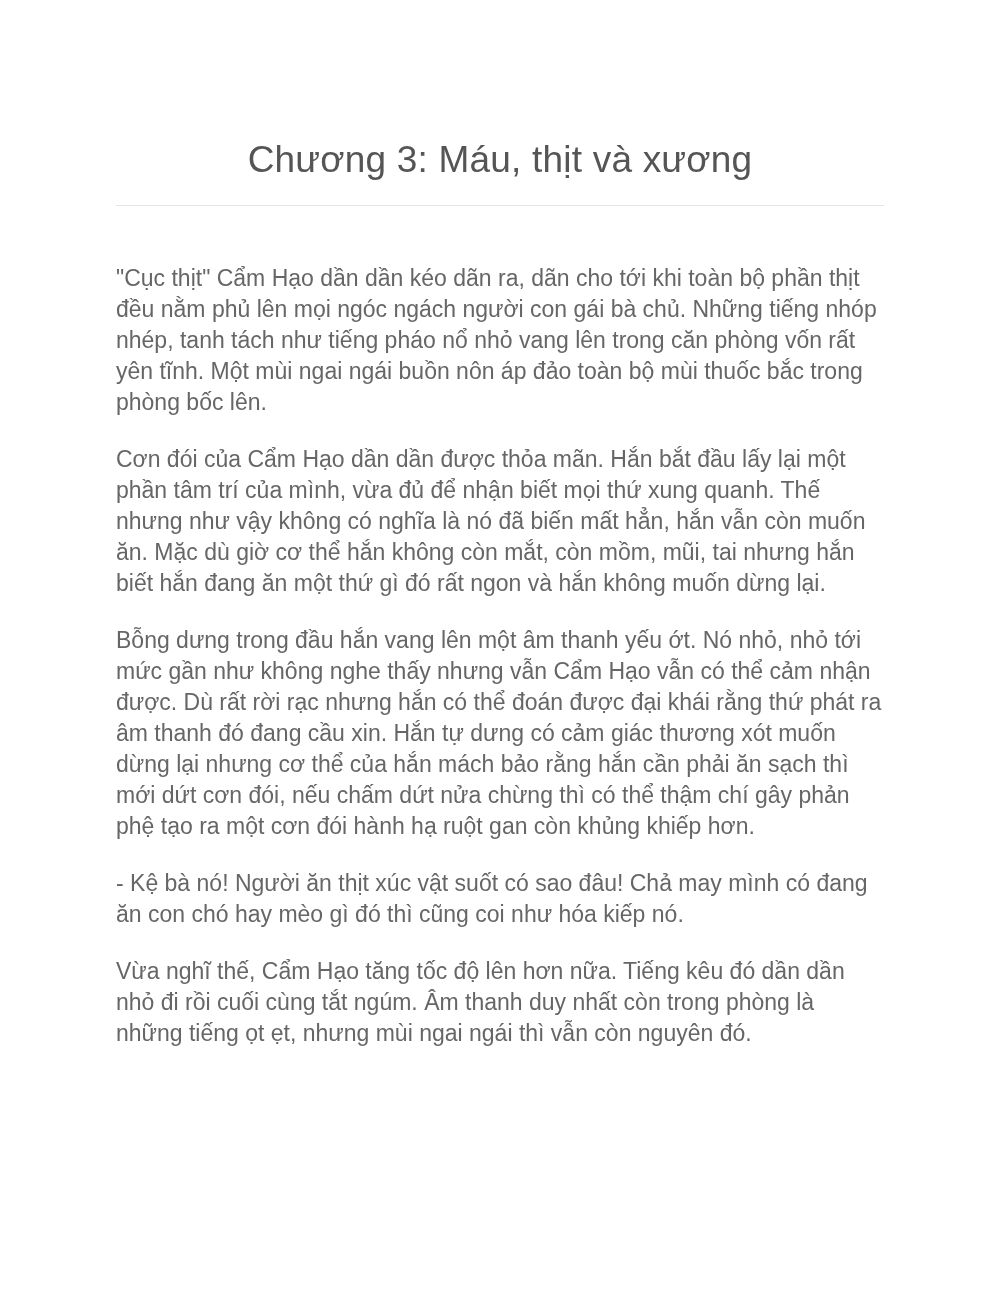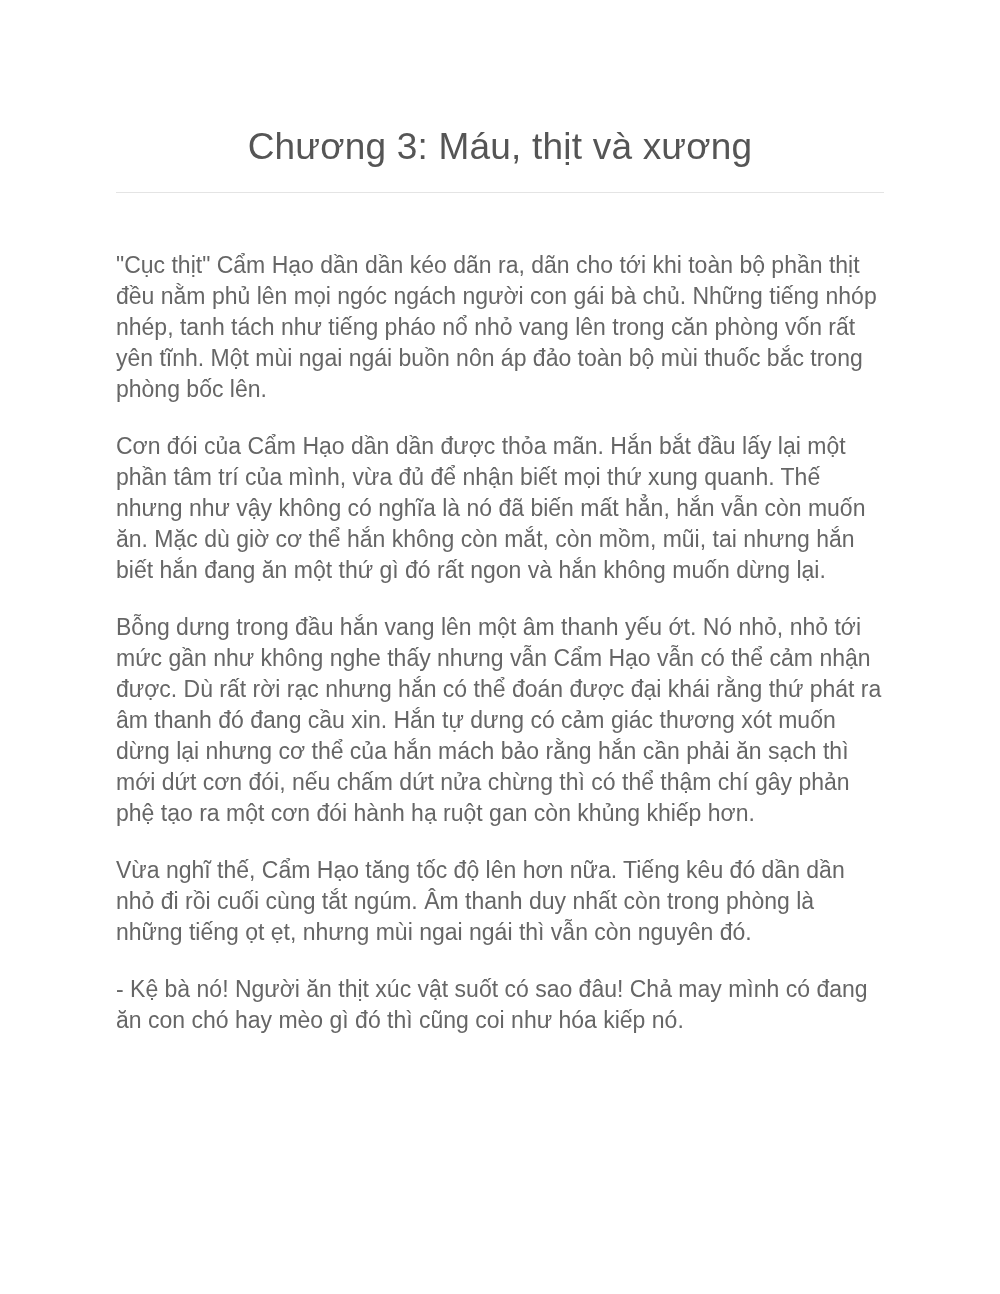--- a/index.html
+++ b/index.html
@@ -12,21 +12,21 @@
     height: 1294px;
     font-family: "Liberation Sans", "DejaVu Sans", sans-serif;
     overflow: hidden;
   }
   .page {
     width: 768px;
     margin: 0 auto;
     padding-top: 120px;
   }
   .chapter-title {
-    margin: 4px;
+    margin: 17px;
     font-size: 37px;
     font-weight: 400;
     line-height: 46px;
     text-align: center;
     color: #555555;
     letter-spacing: 0.2px;
   }
   .divider {
     border: none;
     border-top: 1px solid #e4e4e4;
@@ -46,16 +46,16 @@
 </head>
 <body>
 
 <div class="page">
   <h1 class="chapter-title">Chương 3: Máu, thịt và xương</h1>
   <hr class="divider">
   <div class="content">
     <p>"Cục thịt" Cẩm Hạo dần dần kéo dãn ra, dãn cho tới khi toàn bộ phần thịt đều nằm phủ lên mọi ngóc ngách người con gái bà chủ. Những tiếng nhóp nhép, tanh tách như tiếng pháo nổ nhỏ vang lên trong căn phòng vốn rất yên tĩnh. Một mùi ngai ngái buồn nôn áp đảo toàn bộ mùi thuốc bắc trong phòng bốc lên.</p>
     <p>Cơn đói của Cẩm Hạo dần dần được thỏa mãn. Hắn bắt đầu lấy lại một phần tâm trí của mình, vừa đủ để nhận biết mọi thứ xung quanh. Thế nhưng như vậy không có nghĩa là nó đã biến mất hẳn, hắn vẫn còn muốn ăn. Mặc dù giờ cơ thể hắn không còn mắt, còn mồm, mũi, tai nhưng hắn biết hắn đang ăn một thứ gì đó rất ngon và hắn không muốn dừng lại.</p>
     <p>Bỗng dưng trong đầu hắn vang lên một âm thanh yếu ớt. Nó nhỏ, nhỏ tới mức gần như không nghe thấy nhưng vẫn Cẩm Hạo vẫn có thể cảm nhận được. Dù rất rời rạc nhưng hắn có thể đoán được đại khái rằng thứ phát ra âm thanh đó đang cầu xin. Hắn tự dưng có cảm giác thương xót muốn dừng lại nhưng cơ thể của hắn mách bảo rằng hắn cần phải ăn sạch thì mới dứt cơn đói, nếu chấm dứt nửa chừng thì có thể thậm chí gây phản phệ tạo ra một cơn đói hành hạ ruột gan còn khủng khiếp hơn.</p>
+    <p>- Kệ bà nó! Người ăn thịt xúc vật suốt có sao đâu! Chả may mình có đang ăn con chó hay mèo gì đó thì cũng coi như hóa kiếp nó.</p>
     <p>Vừa nghĩ thế, Cẩm Hạo tăng tốc độ lên hơn nữa. Tiếng kêu đó dần dần nhỏ đi rồi cuối cùng tắt ngúm. Âm thanh duy nhất còn trong phòng là những tiếng ọt ẹt, nhưng mùi ngai ngái thì vẫn còn nguyên đó.</p>
-    <p>- Kệ bà nó! Người ăn thịt xúc vật suốt có sao đâu! Chả may mình có đang ăn con chó hay mèo gì đó thì cũng coi như hóa kiếp nó.</p>
   </div>
 </div>
 
 </body></html>

